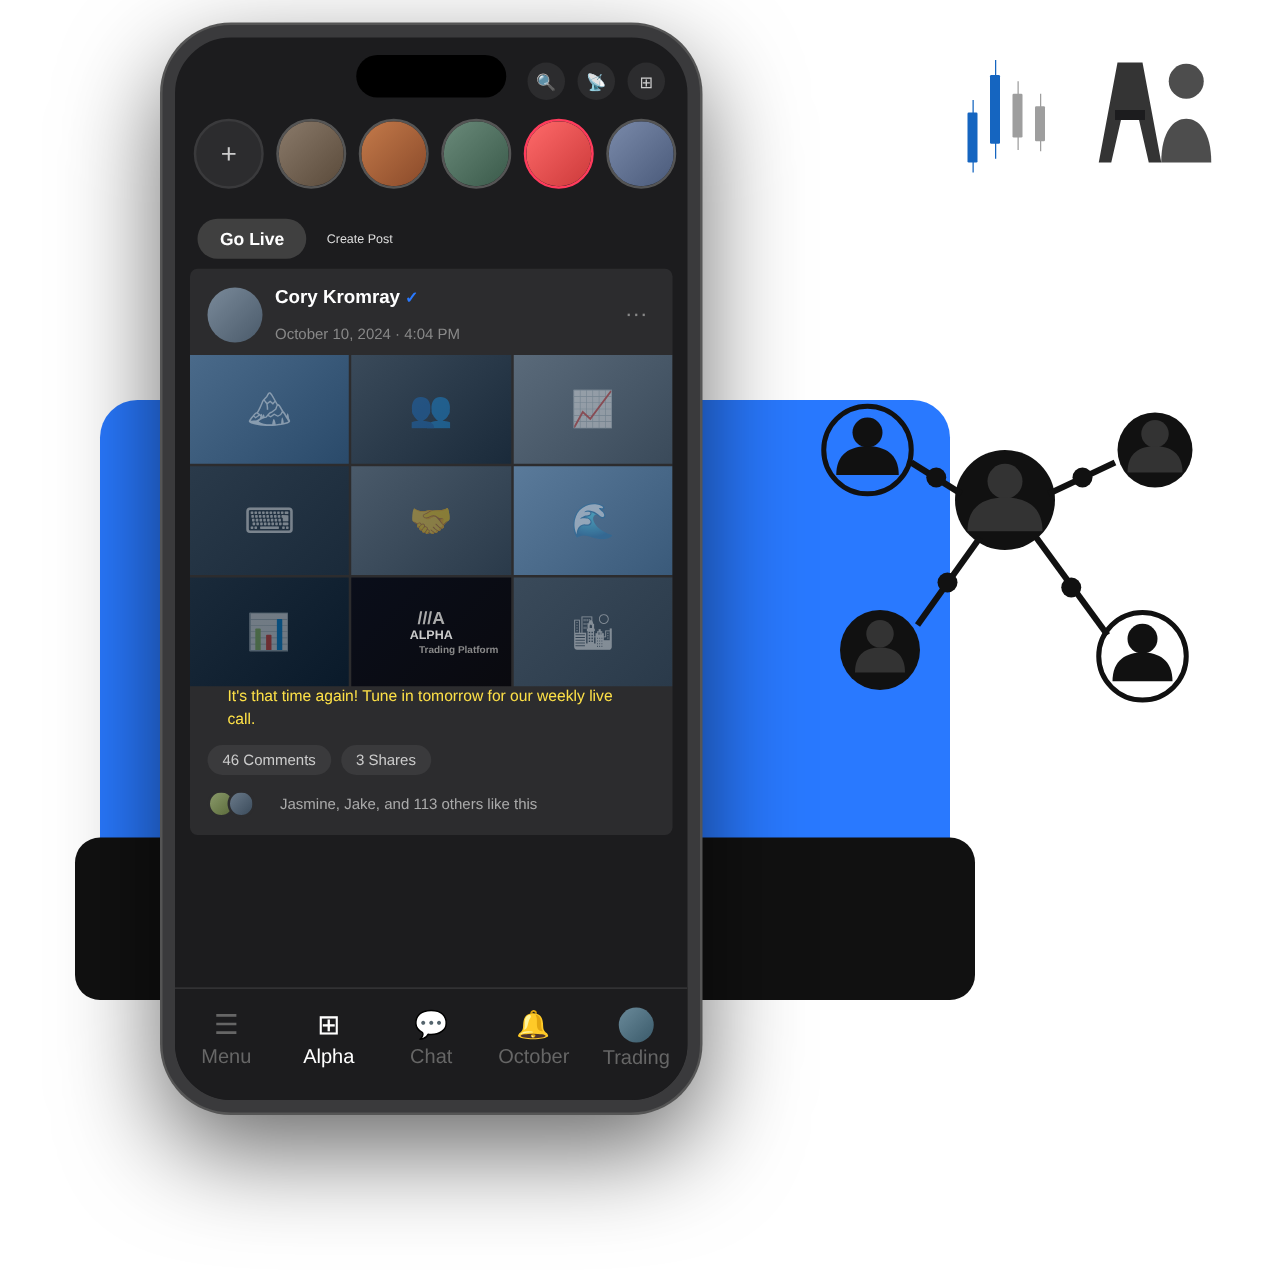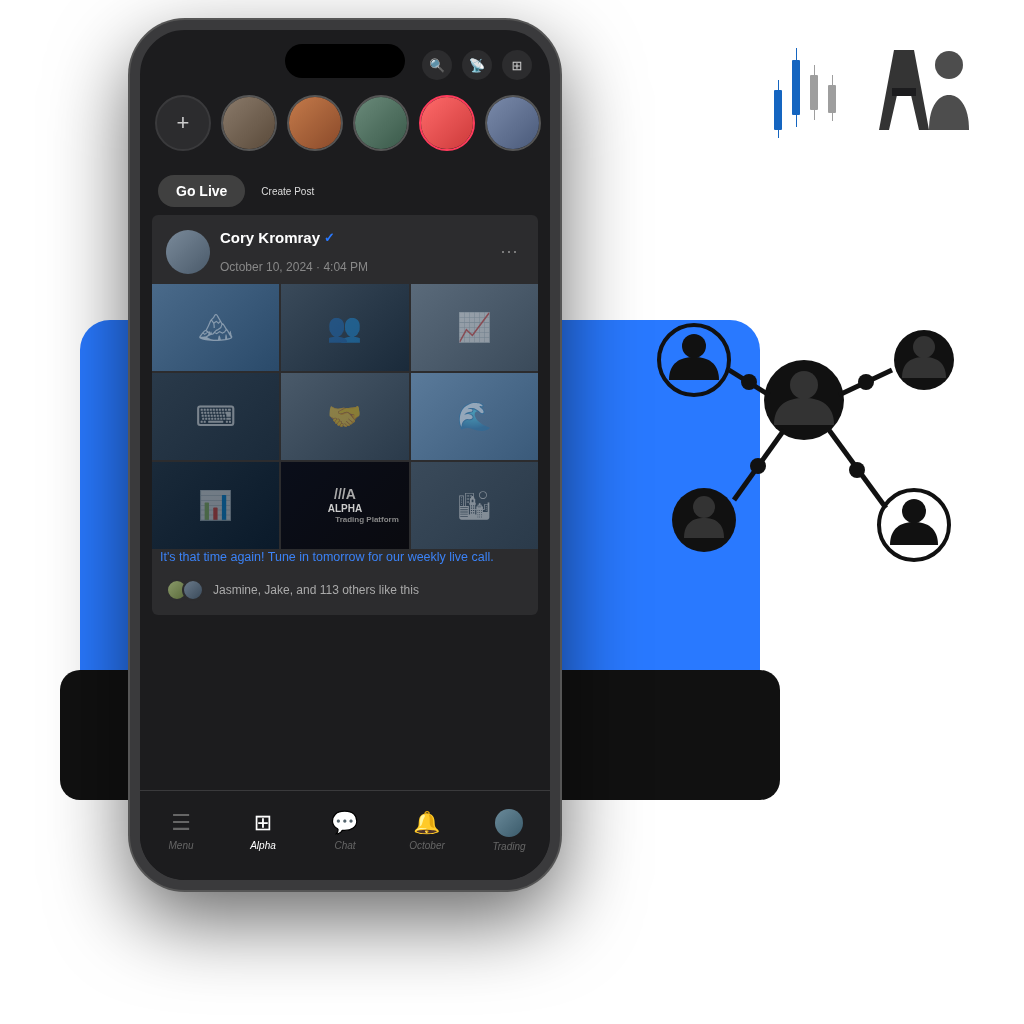--- a/index.html
+++ b/index.html
@@ -285,23 +285,23 @@
     }
 
     
     .post-title {
       color: #fff;
       font-size: 16px;
       font-weight: 700;
       padding: 12px 14px 4px;
     }
     .post-body {
-      color: #3b82f6;
+      color: #fde047;
       font-size: 12.5px;
-      padding: 0 8px 12px;
+      padding: 0 30px 12px;
       line-height: 1.4;
     }
 
     
     .post-stats {
       display: flex;
       gap: 8px;
       padding: 0 14px 12px;
     }
     .stat-badge {
@@ -311,21 +311,21 @@
       padding: 5px 12px;
       font-size: 12px;
       font-weight: 500;
     }
 
     
     .likes-row {
       display: flex;
       align-items: center;
       padding: 0 14px 14px;
-      gap: 5px;
+      gap: 16px;
     }
     .likes-avatars {
       display: flex;
     }
     .likes-avatar {
       width: 22px;
       height: 22px;
       border-radius: 50%;
       border: 2px solid #2c2c2e;
       margin-right: -6px;
@@ -362,23 +362,22 @@
       flex: 1;
     }
     .nav-icon {
       font-size: 22px;
       color: #666;
     }
     .nav-icon.active {
       color: #fff;
     }
     .nav-label {
-      font-size: 10px;
+      font-size: 16px;
       color: #666;
-      font-style: italic;
     }
     .nav-label.active {
       color: #fff;
     }
     .nav-avatar {
       width: 28px;
       height: 28px;
       border-radius: 50%;
       background: linear-gradient(135deg, #6a8a9a, #3a5a6a);
     }
@@ -544,20 +543,24 @@
           </div>
         </div>
         <div class="grid-cell gc9">
           <div class="figure">🏙</div>
         </div>
       </div>
 
 
       <div class="post-body">It's that time again! Tune in tomorrow for our weekly live call.</div>
 
+      <div class="post-stats">
+        <div class="stat-badge">46 Comments</div>
+        <div class="stat-badge">3 Shares</div>
+      </div>
 
       <div class="likes-row">
         <div class="likes-avatars">
           <div class="likes-avatar la1"></div>
           <div class="likes-avatar la2"></div>
         </div>
         <div class="likes-text">Jasmine, Jake, and 113 others like this</div>
       </div>
     </div>
 

